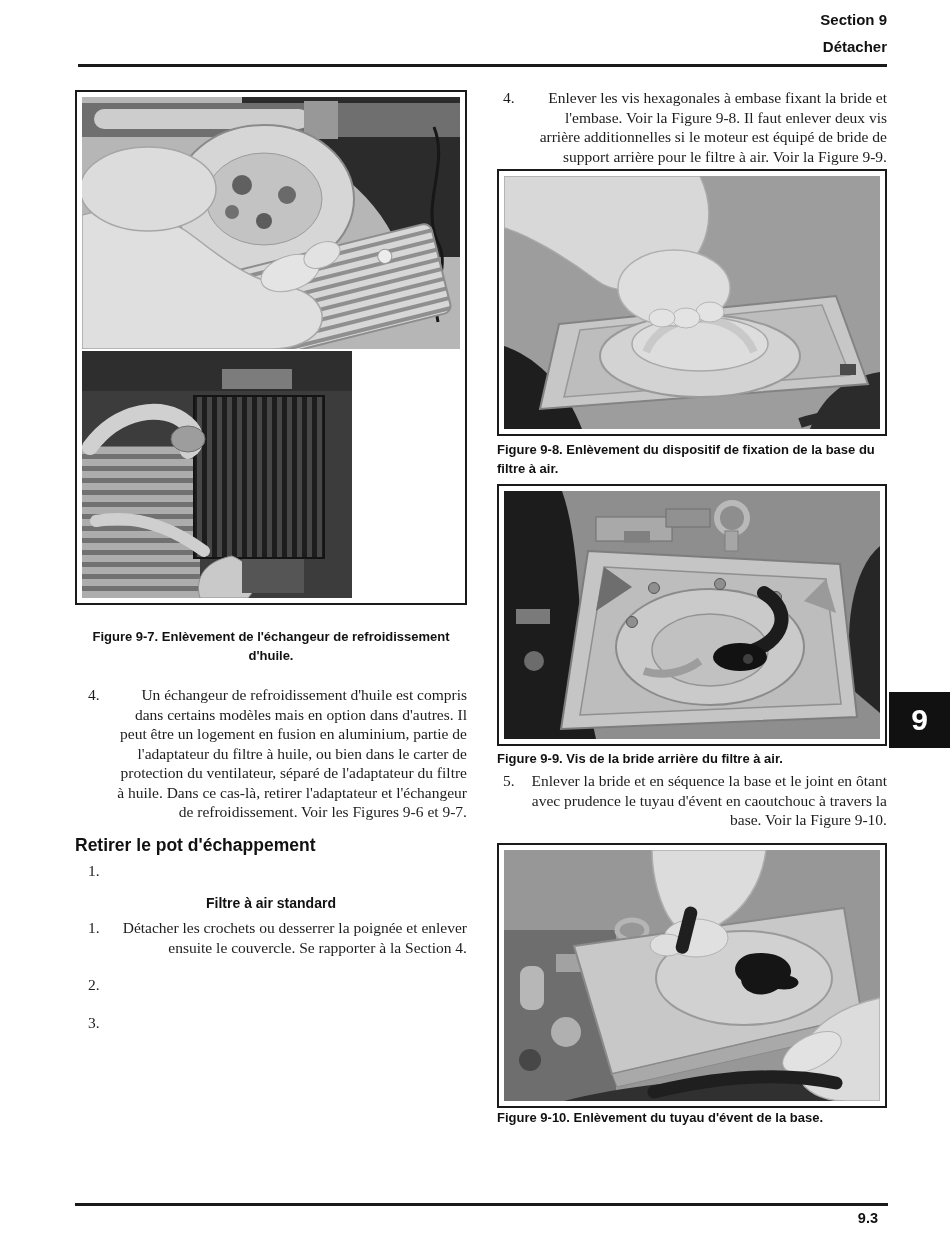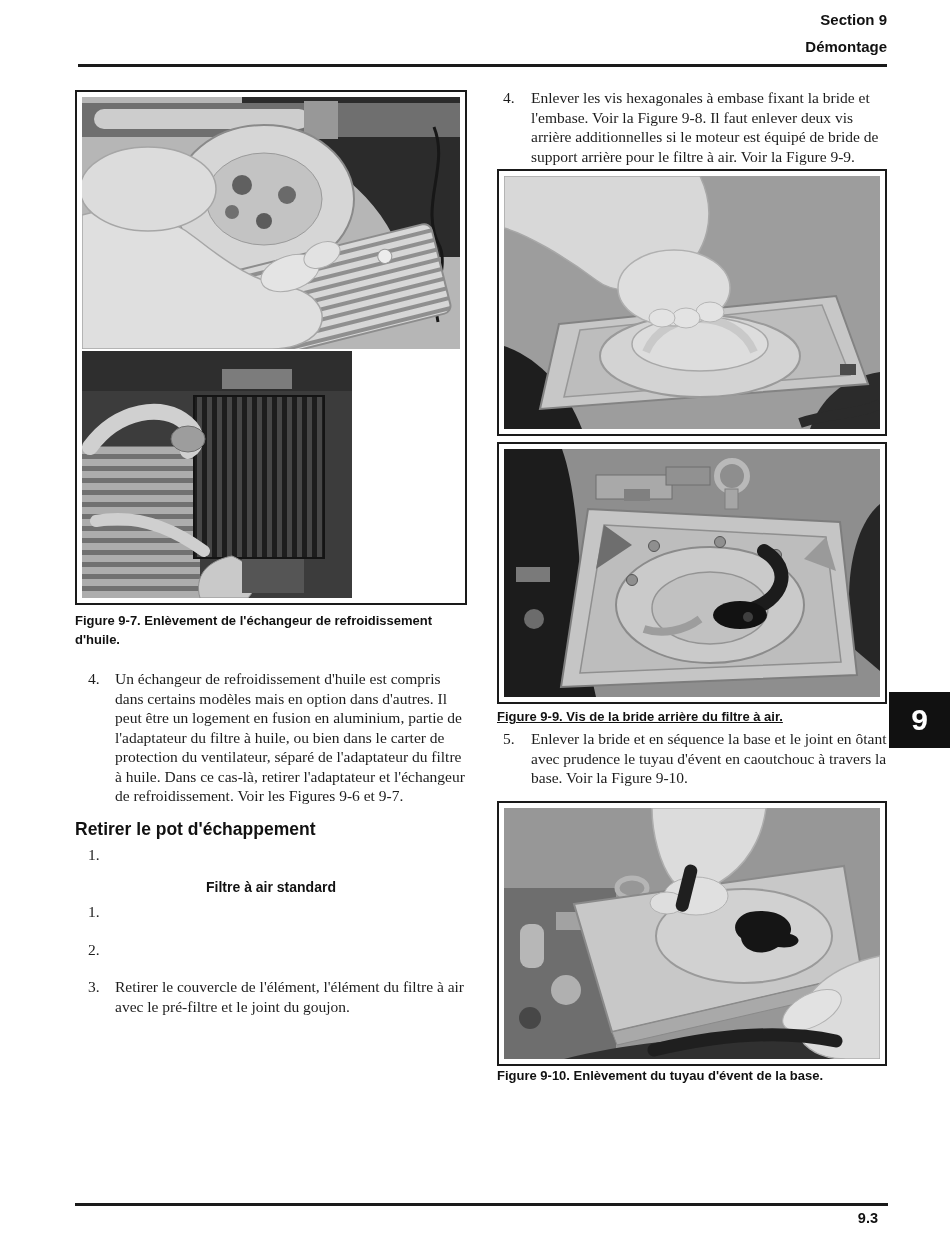--- a/index.html
+++ b/index.html
@@ -22,65 +22,65 @@
     border:2px solid #1a1a1a;padding:5px;background:#fff;box-sizing:border-box;
   }
   .figbox svg{display:block;}
   .caption{
     font-family:"Liberation Sans",sans-serif;font-weight:bold;
     font-size:13px;line-height:19px;color:#111;
   }
   .one-line{white-space:nowrap;}
   .li{display:flex;font-size:15.5px;line-height:19.5px;padding-left:13px;}
   .li .num{flex:none;width:27px;}
-  .li .txt{flex:1;}
+  .li .txt{flex:1;text-align:right;}
   #col-right .li{padding-left:6px;}
   #col-right .li .num{width:28px;}
   h2{
     font-family:"Liberation Sans",sans-serif;font-size:17.5px;line-height:22px;
     margin:0;color:#111;
   }
   h3{
     font-family:"Liberation Sans",sans-serif;font-size:14px;line-height:19px;
     margin:0;color:#111;
   }
   #fig7{width:392px;height:515px;}
-  #cap7{margin-top:6px;width:392px;}
+  #cap7{margin-top:22px;width:392px;text-align:center;}
   #l-item4{margin-top:20px;}
   #h-muffler{margin-top:12px;}
   #l-muffler1{margin-top:5px;}
   #h-aircleaner{margin-top:20px;}
   #h-standard{margin-top:14px;text-align:center;}
   #l-std1{margin-top:5px;}
   #l-std2{margin-top:18px;}
   #l-std3{margin-top:18px;}
   #fig8{margin-top:3px;width:390px;height:267px;}
   #cap8{margin-top:4px;width:378px;}
   #fig9{margin-top:6px;width:390px;height:262px;}
-  #cap9{margin-top:3px;text-decoration:underline;}
+  #cap9{margin-top:3px;}
   #r-item5{margin-top:3px;}
   #fig10{margin-top:13px;width:390px;height:265px;}
   #cap10{width:378px;}
   #fig7 .photo2{margin-top:2px;}
   #section-tab{
     position:absolute;right:0;top:692px;width:61px;height:56px;
     display:flex;align-items:center;justify-content:center;
     font-family:"Liberation Sans",sans-serif;font-weight:bold;font-size:30px;
   }
   #pagenum{
     position:absolute;top:1210px;right:72px;
     font-family:"Liberation Sans",sans-serif;font-weight:bold;font-size:14.5px;color:#111;padding-left:28px;
   }
 </style>
 </head>
 <body>
 
 <div class="hdr">
   <div>Section 9</div>
-  <div>Démontage</div>
+  <div>Détacher</div>
 </div>
 <div class="rule" id="rule-top"></div>
 
 <div class="col" id="col-left">
 
   <div class="figbox" id="fig7">
 
     <svg class="photo1" width="378" height="252" viewBox="0 0 378 252">
       <defs>
         <pattern id="p1fins" patternUnits="userSpaceOnUse" width="378" height="10">
@@ -142,27 +142,27 @@
 
   <h2 id="h-muffler">Retirer le pot d'échappement</h2>
   <div class="li" id="l-muffler1">
     <span class="num">1.</span>
   </div>
 
   <h3 id="h-standard">Filtre à air standard</h3>
 
   <div class="li" id="l-std1">
     <span class="num">1.</span>
+    <span class="txt">Détacher les crochets ou desserrer la poignée et enlever ensuite le couvercle. Se rapporter à la Section 4.</span>
   </div>
   <div class="li" id="l-std2">
     <span class="num">2.</span>
   </div>
   <div class="li" id="l-std3">
     <span class="num">3.</span>
-    <span class="txt">Retirer le couvercle de l'élément, l'élément du filtre à air avec le pré-filtre et le joint du goujon.</span>
   </div>
 </div>
 
 <div class="col" id="col-right">
 
   <div class="li" id="r-item4">
     <span class="num">4.</span>
     <span class="txt">Enlever les vis hexagonales à embase fixant la bride et l'embase. Voir la Figure 9-8. Il faut enlever deux vis arrière additionnelles si le moteur est équipé de bride de support arrière pour le filtre à air. Voir la Figure 9-9.</span>
   </div>
 
@@ -181,20 +181,21 @@
       <path d="M142,176 C160,132 232,132 250,176" fill="none" stroke="#c9c9c9" stroke-width="8"></path>
       <rect x="186" y="96" width="14" height="46" fill="#bababa" stroke="#8a8a8a"></rect>
       <rect x="183" y="88" width="20" height="11" fill="#a9a9a9" stroke="#8a8a8a"></rect>
       <path d="M0,0 H196 C214,38 204,78 172,100 C148,116 112,120 92,104 C60,80 22,58 0,52 Z" fill="#d8d8d8" stroke="#a8a8a8" stroke-width="1.5"></path>
       <ellipse cx="170" cy="112" rx="56" ry="38" fill="#dedede" stroke="#b0b0b0" stroke-width="1.5"></ellipse>
       <ellipse cx="206" cy="136" rx="14" ry="10" fill="#e3e3e3" stroke="#b5b5b5"></ellipse>
       <ellipse cx="182" cy="142" rx="14" ry="10" fill="#e3e3e3" stroke="#b5b5b5"></ellipse>
       <ellipse cx="158" cy="142" rx="13" ry="9" fill="#e3e3e3" stroke="#b5b5b5"></ellipse>
     </svg>
   </div>
+  <div class="caption" id="cap8">Figure 9-8. Enlèvement du dispositif de fixation de la base du filtre à air.</div>
 
   <div class="figbox" id="fig9">
 
     <svg width="376" height="248" viewBox="0 0 376 248">
       <rect width="376" height="248" fill="#8e8e8e"></rect>
       <path d="M0,0 H58 C80,62 72,160 92,248 H0 Z" fill="#1c1c1c"></path>
       <rect x="12" y="118" width="34" height="15" fill="#7a7a7a"></rect>
       <circle cx="30" cy="170" r="10" fill="#6c6c6c"></circle>
       <path d="M376,55 C348,78 338,140 350,200 L376,222 Z" fill="#262626"></path>
       <rect x="92" y="26" width="76" height="24" fill="#a9a9a9" stroke="#6f6f6f"></rect>

